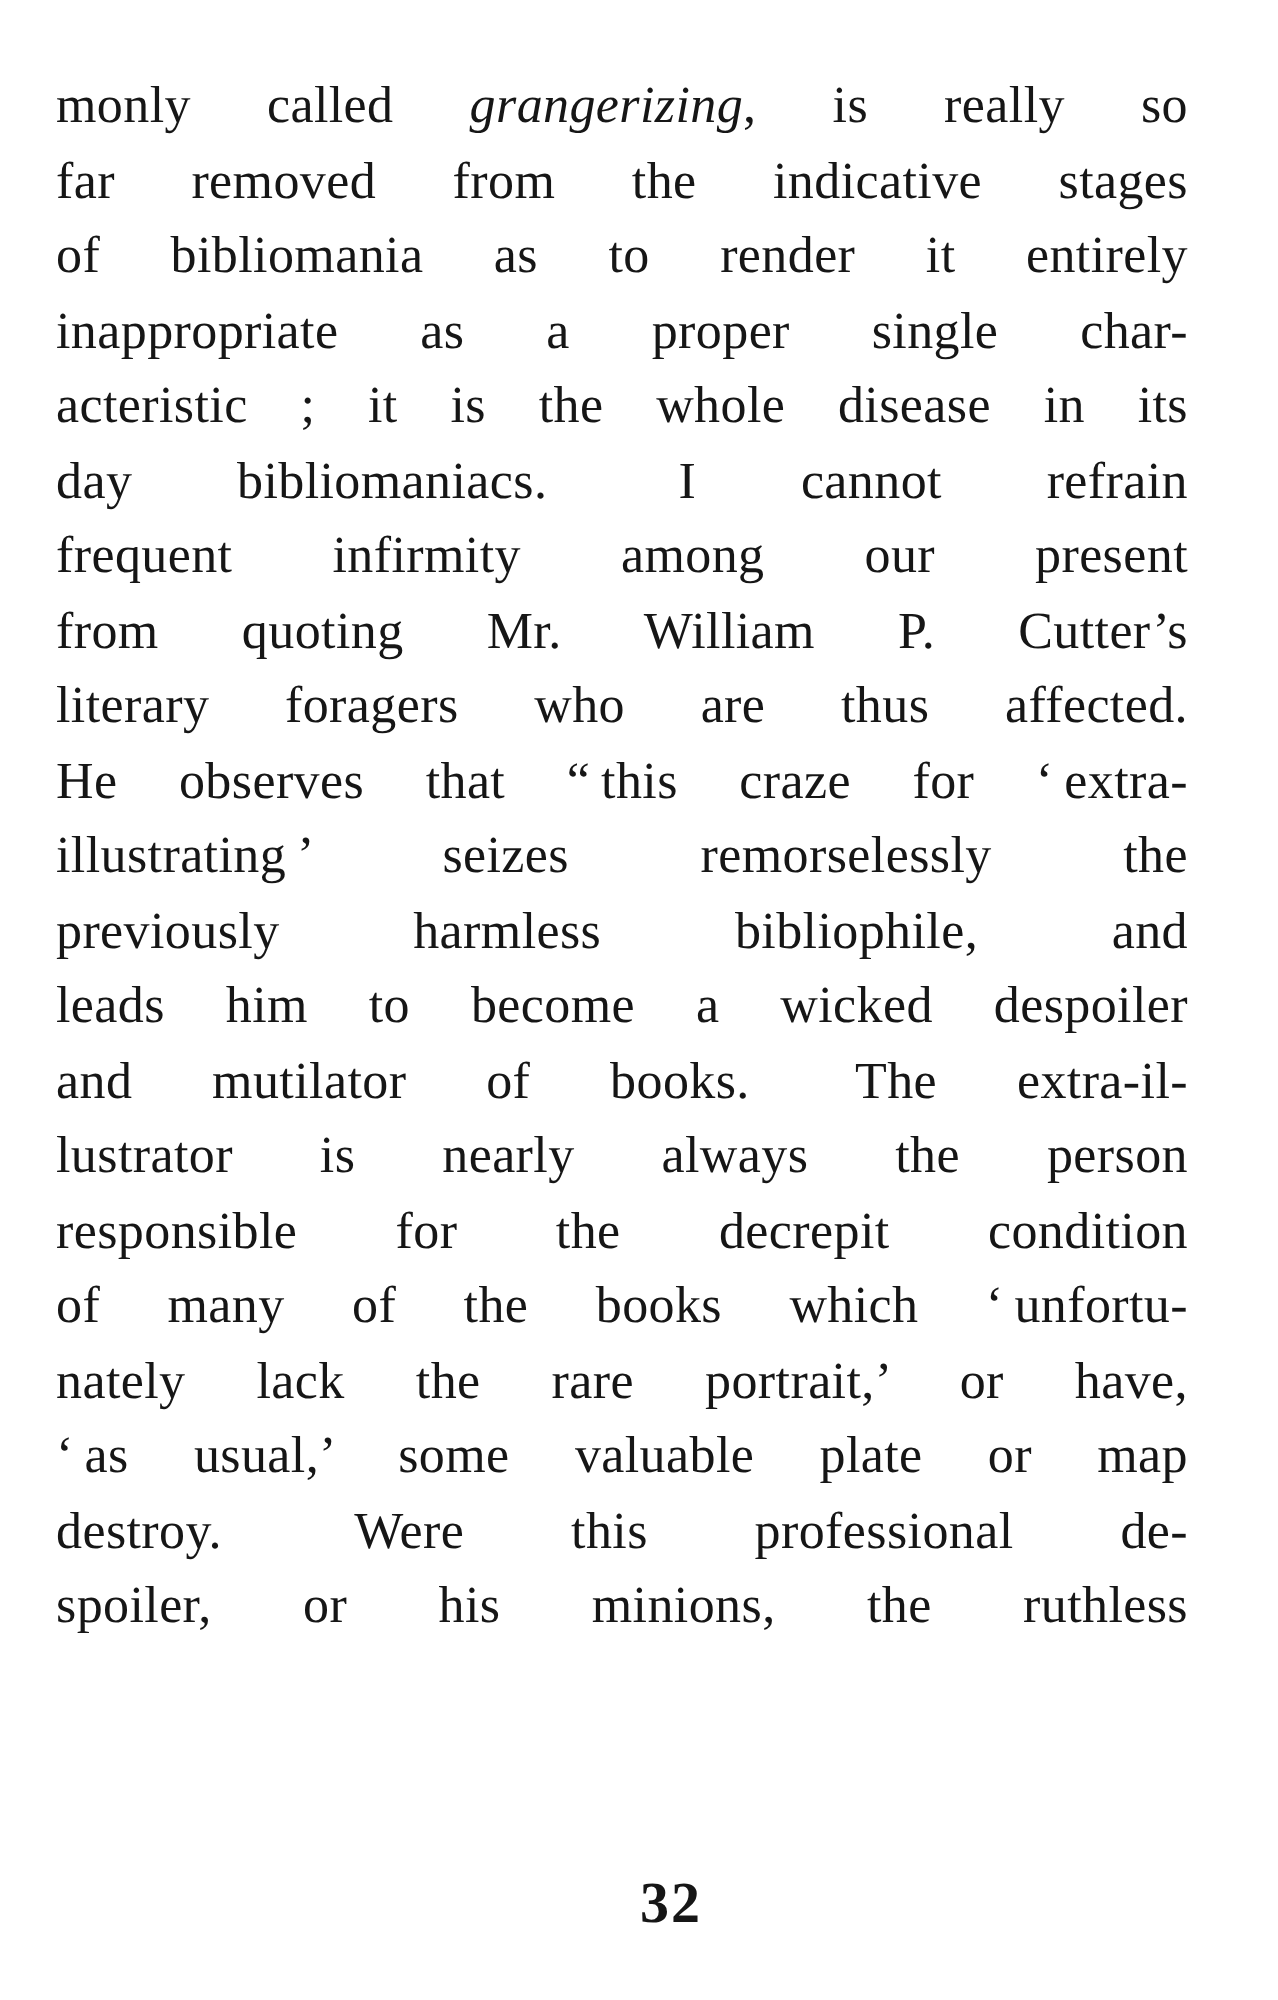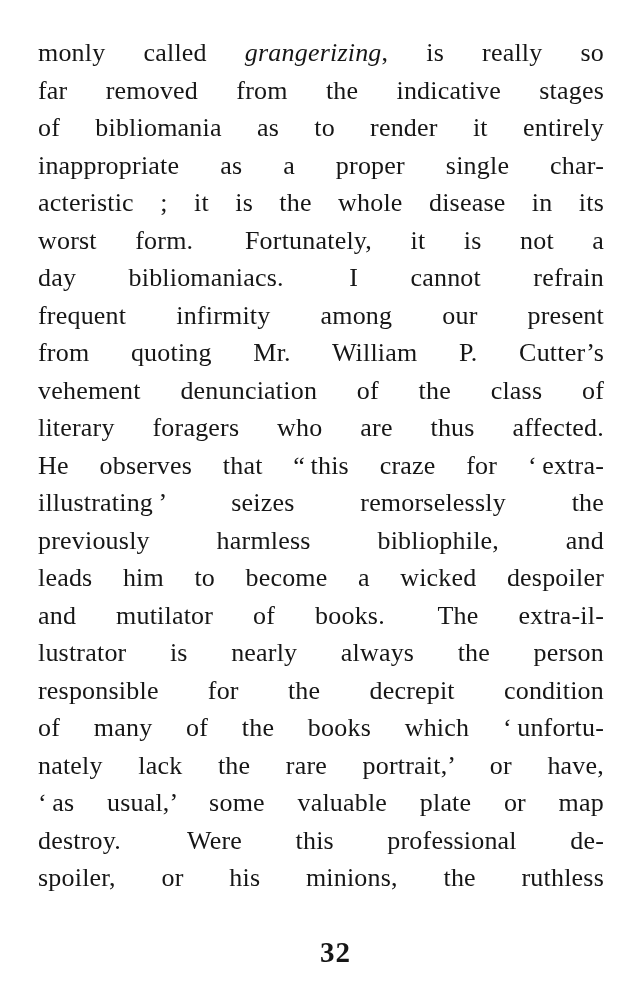--- a/index.html
+++ b/index.html
@@ -14,21 +14,21 @@
     overflow: hidden;
     font-family: "Liberation Serif", "DejaVu Serif", serif;
     color: #161616;
   }
   .page {
     position: absolute;
     inset: 0;
   }
   .text-block {
     position: absolute;
-    left: 38px;
+    left: 28px;
     top: 34px;
     width: 566px;
     font-size: 26px;
     line-height: 37.5px;
     font-weight: normal;
     letter-spacing: 0.2px;
   }
   .line {
     text-align: justify;
     text-align-last: justify;
@@ -52,25 +52,23 @@
 </head>
 <body>
 
 <div class="page">
   <div class="text-block">
     <div class="line"><span>monly called </span><em>grangerizing</em><span>, is really so</span></div>
     <div class="line">far removed from the indicative stages</div>
     <div class="line">of bibliomania as to render it entirely</div>
     <div class="line">inappropriate as a proper single char-</div>
     <div class="line">acteristic ; it is the whole disease in its</div>
-    <div class="line">worst form.  Fortunately, it is not a</div>
     <div class="line">day bibliomaniacs.  I cannot refrain</div>
     <div class="line">frequent infirmity among our present</div>
     <div class="line">from quoting Mr. William P. Cutter’s</div>
-    <div class="line">vehement denunciation of the class of</div>
     <div class="line">literary foragers who are thus affected.</div>
     <div class="line">He observes that “ this craze for ‘ extra-</div>
     <div class="line">illustrating ’ seizes remorselessly the</div>
     <div class="line">previously harmless bibliophile, and</div>
     <div class="line">leads him to become a wicked despoiler</div>
     <div class="line">and mutilator of books.  The extra-il-</div>
     <div class="line">lustrator is nearly always the person</div>
     <div class="line">responsible for the decrepit condition</div>
     <div class="line">of many of the books which ‘ unfortu-</div>
     <div class="line">nately lack the rare portrait,’ or have,</div>

